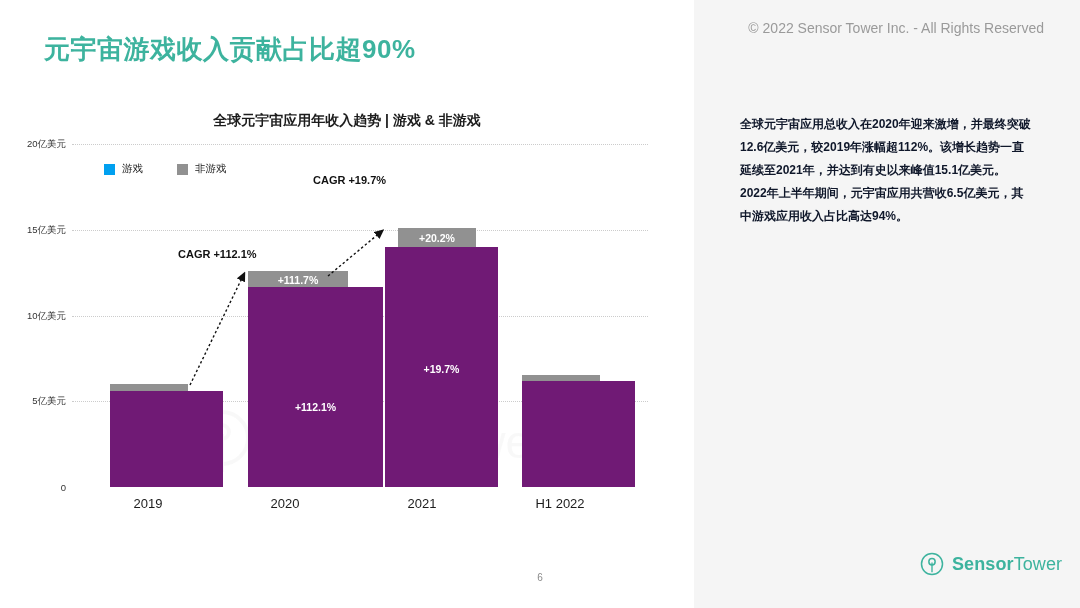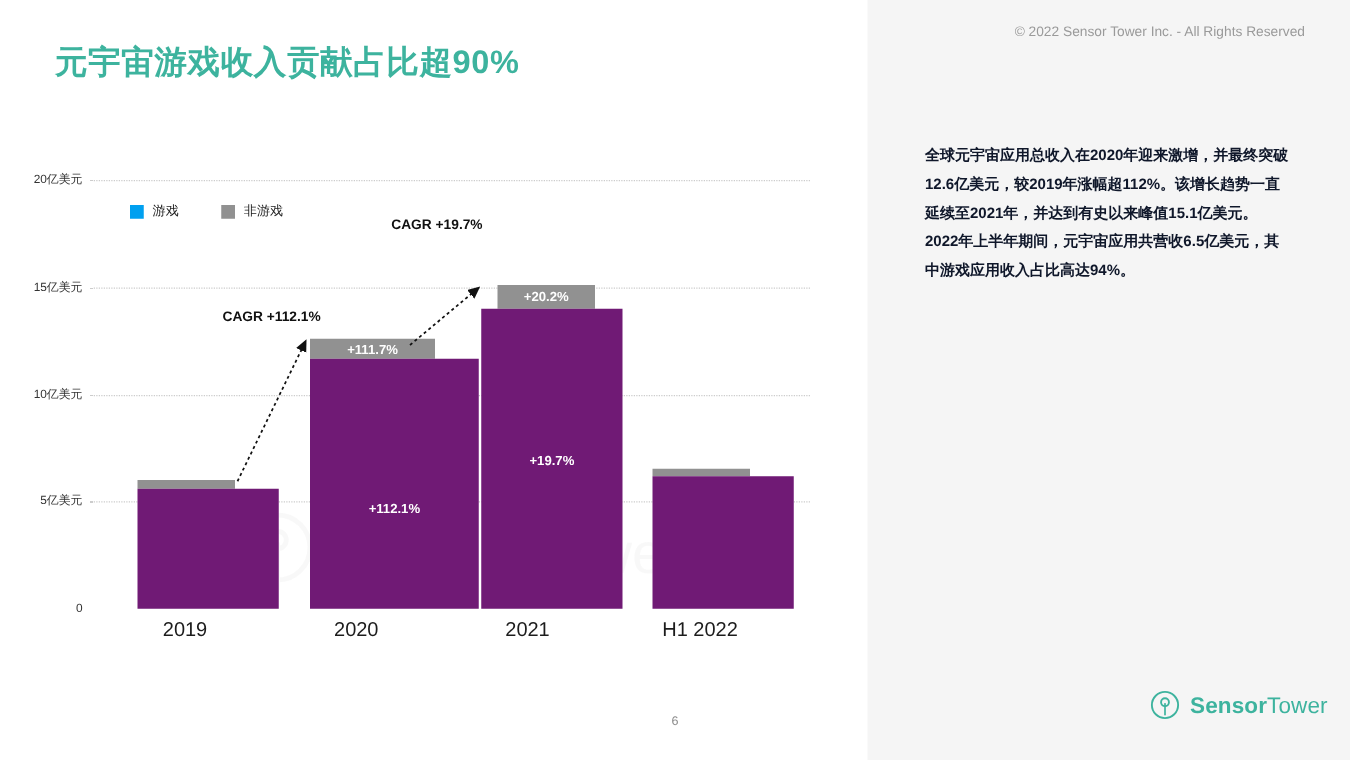--- a/index.html
+++ b/index.html
@@ -66,21 +66,21 @@
     transform: translateY(-50%);
     white-space: nowrap;
   }
   #yaxis { position: absolute; left: 0; top: 144px; width: 66px; height: 343px; }
 
   .xtick {
     position: absolute;
     top: 496px;
     width: 120px;
     text-align: center;
-    font-size: 16px;
+    font-size: 13px;
     color: #1c1c1c;
     white-space: nowrap;
   }
 
   .bar-group { position: absolute; }
   .bar-seg { position: absolute; left: 0; width: 100%; }
   .seg-games { background: #701a75; padding-left: 35px; }
   .seg-nongames { background: #919191; }
   .seg-label {
     position: absolute; left: 0; width: 100%;
@@ -143,21 +143,21 @@
   
   #right-pane {
     position: absolute;
     left: 694px; top: 0;
     width: 386px; height: 608px;
     background: #F5F5F5;
   }
   #copyright {
     position: absolute;
     right: 36px; top: 20px;
-    font-size: 11px;
+    font-size: 14px;
     color: #9a9a9a;
     white-space: nowrap;
   }
   #summary {
     position: absolute;
     left: 46px; top: 113px;
     width: 292px;
     font-size: 12px;
     line-height: 1.92;
     color: #0f172a;
@@ -191,20 +191,21 @@
 </style>
 </head>
 <body>
 
 <div id="slide">
 
   <div id="left-pane">
 
     <div id="slide-title">元宇宙游戏收入贡献占比超90%</div>
 
+    <div id="chart-title">全球元宇宙应用年收入趋势 | 游戏 &amp; 非游戏</div>
 
     <div id="yaxis">
       <div class="ytick" style="top:343px">0</div>
       <div class="ytick" style="top:257.25px">5亿美元</div>
       <div class="ytick" style="top:171.5px">10亿美元</div>
       <div class="ytick" style="top:85.75px">15亿美元</div>
       <div class="ytick" style="top:0px">20亿美元</div>
     </div>
 
     <div id="plot">

